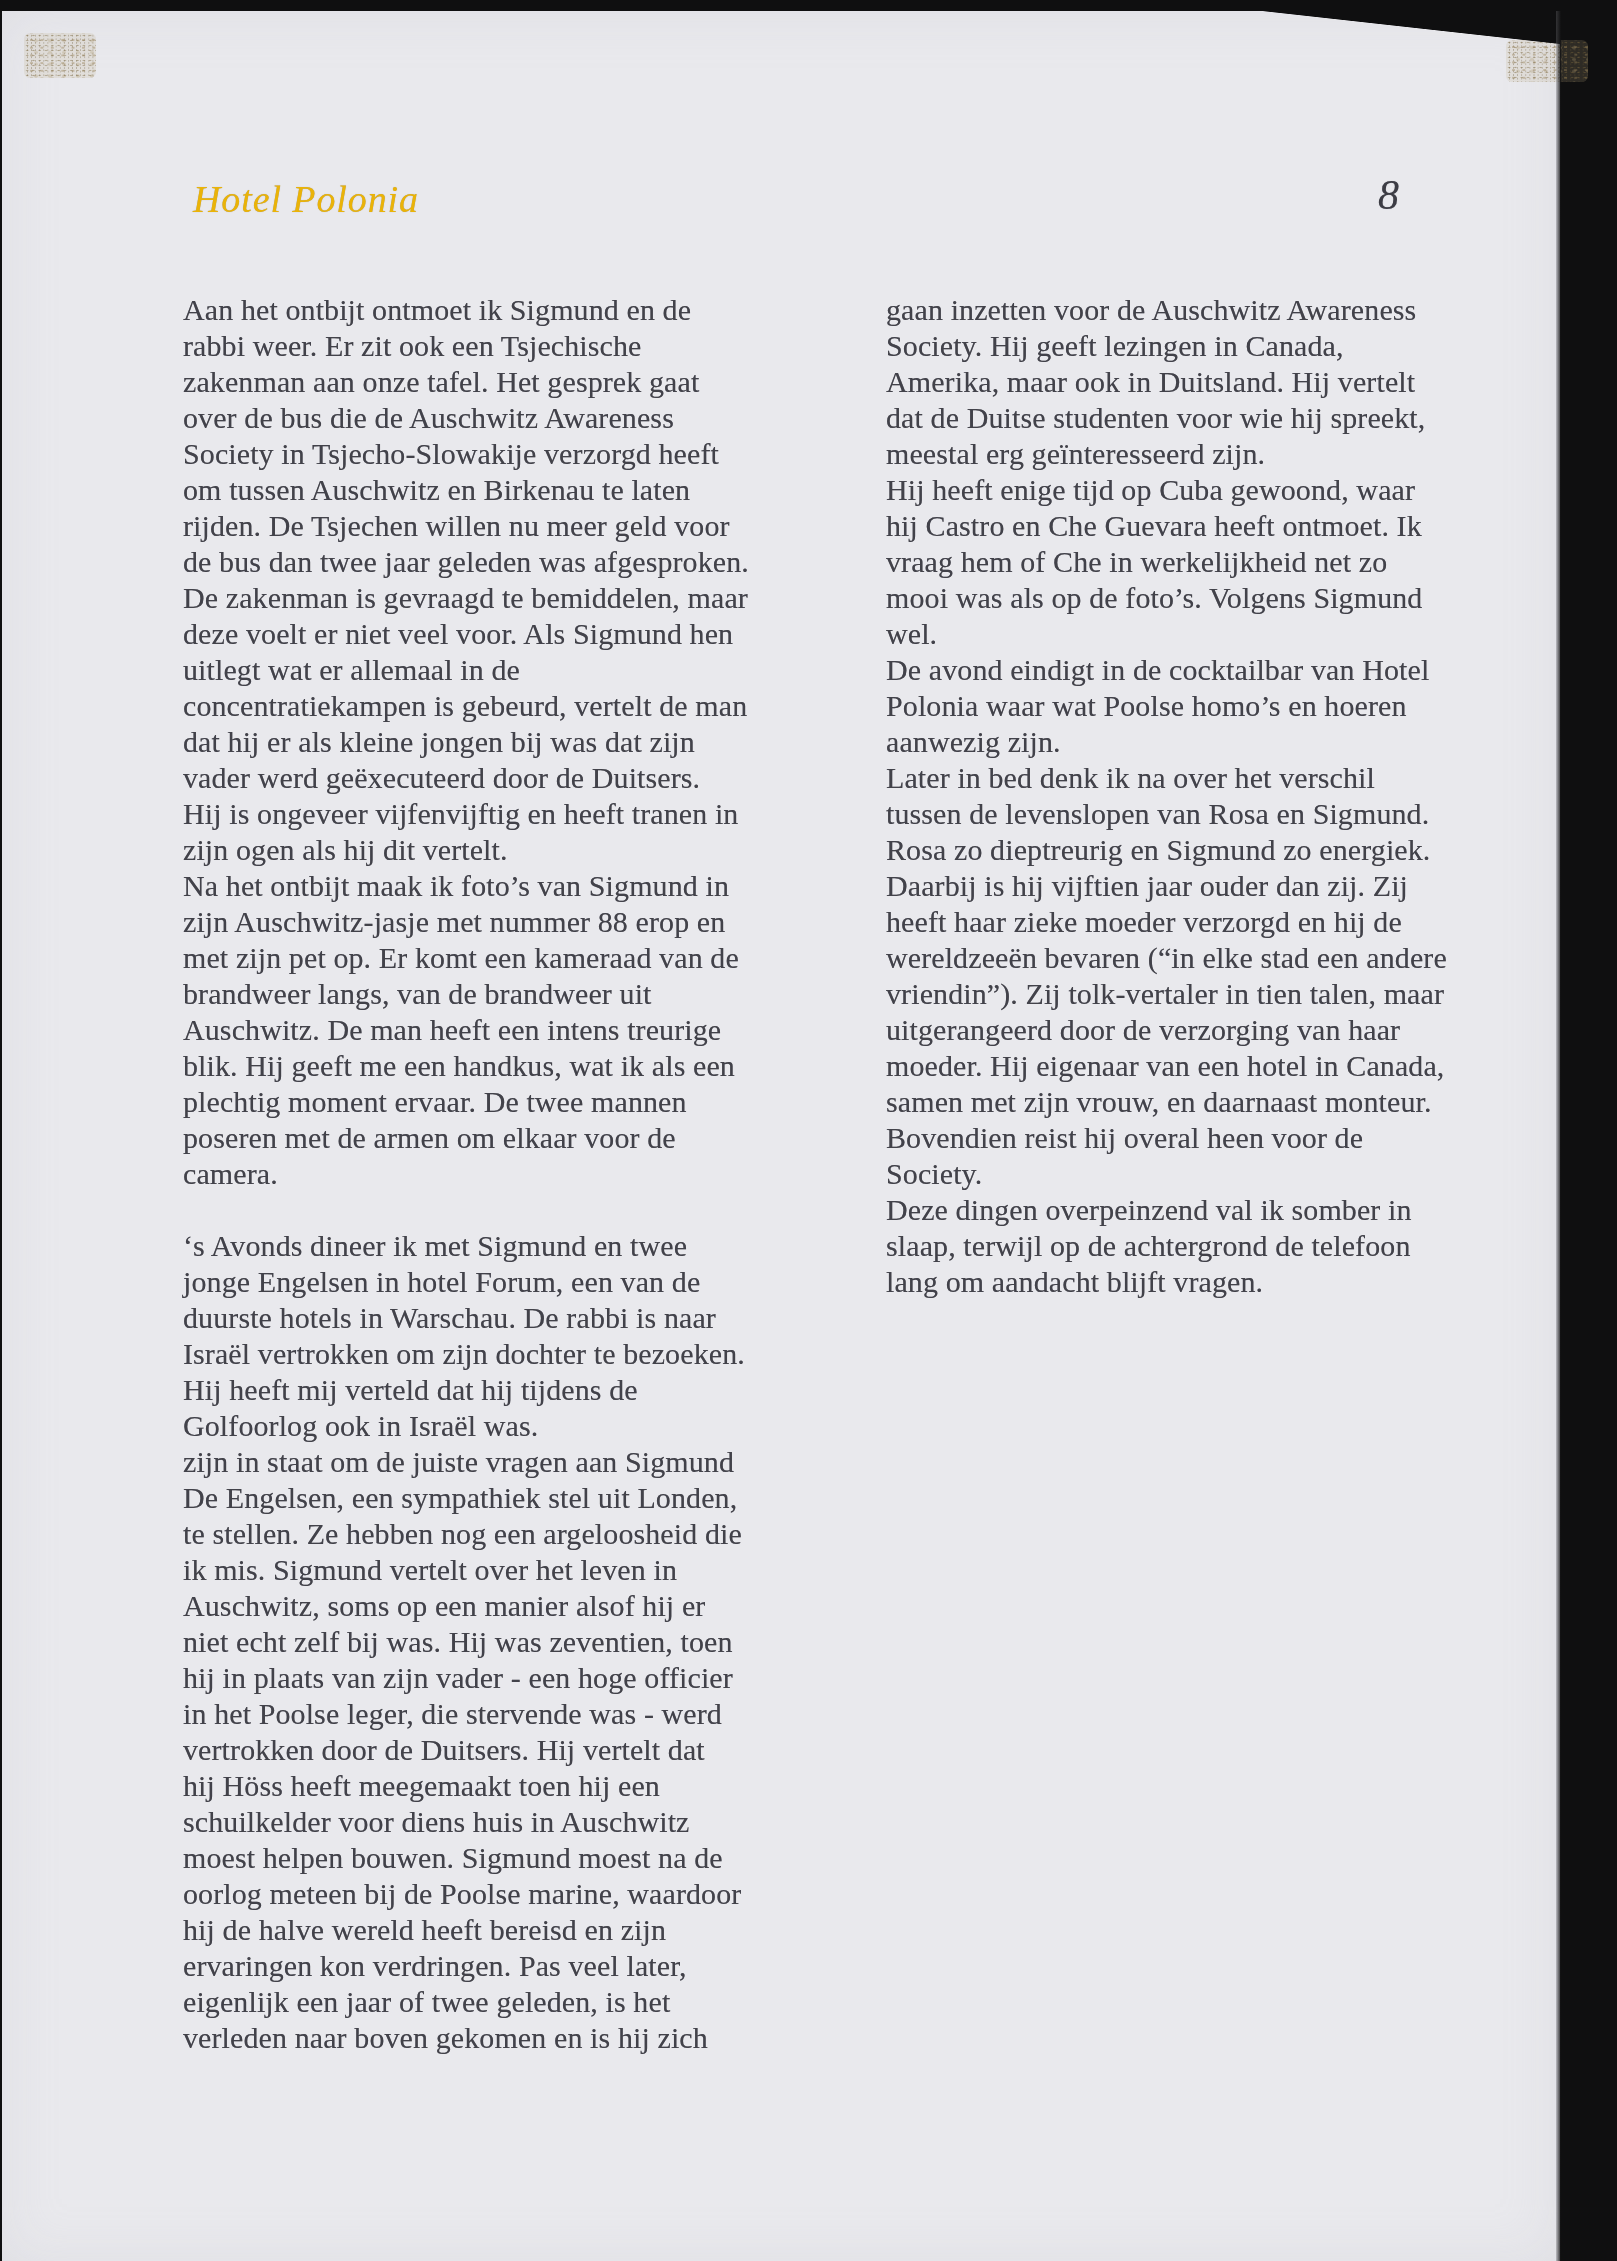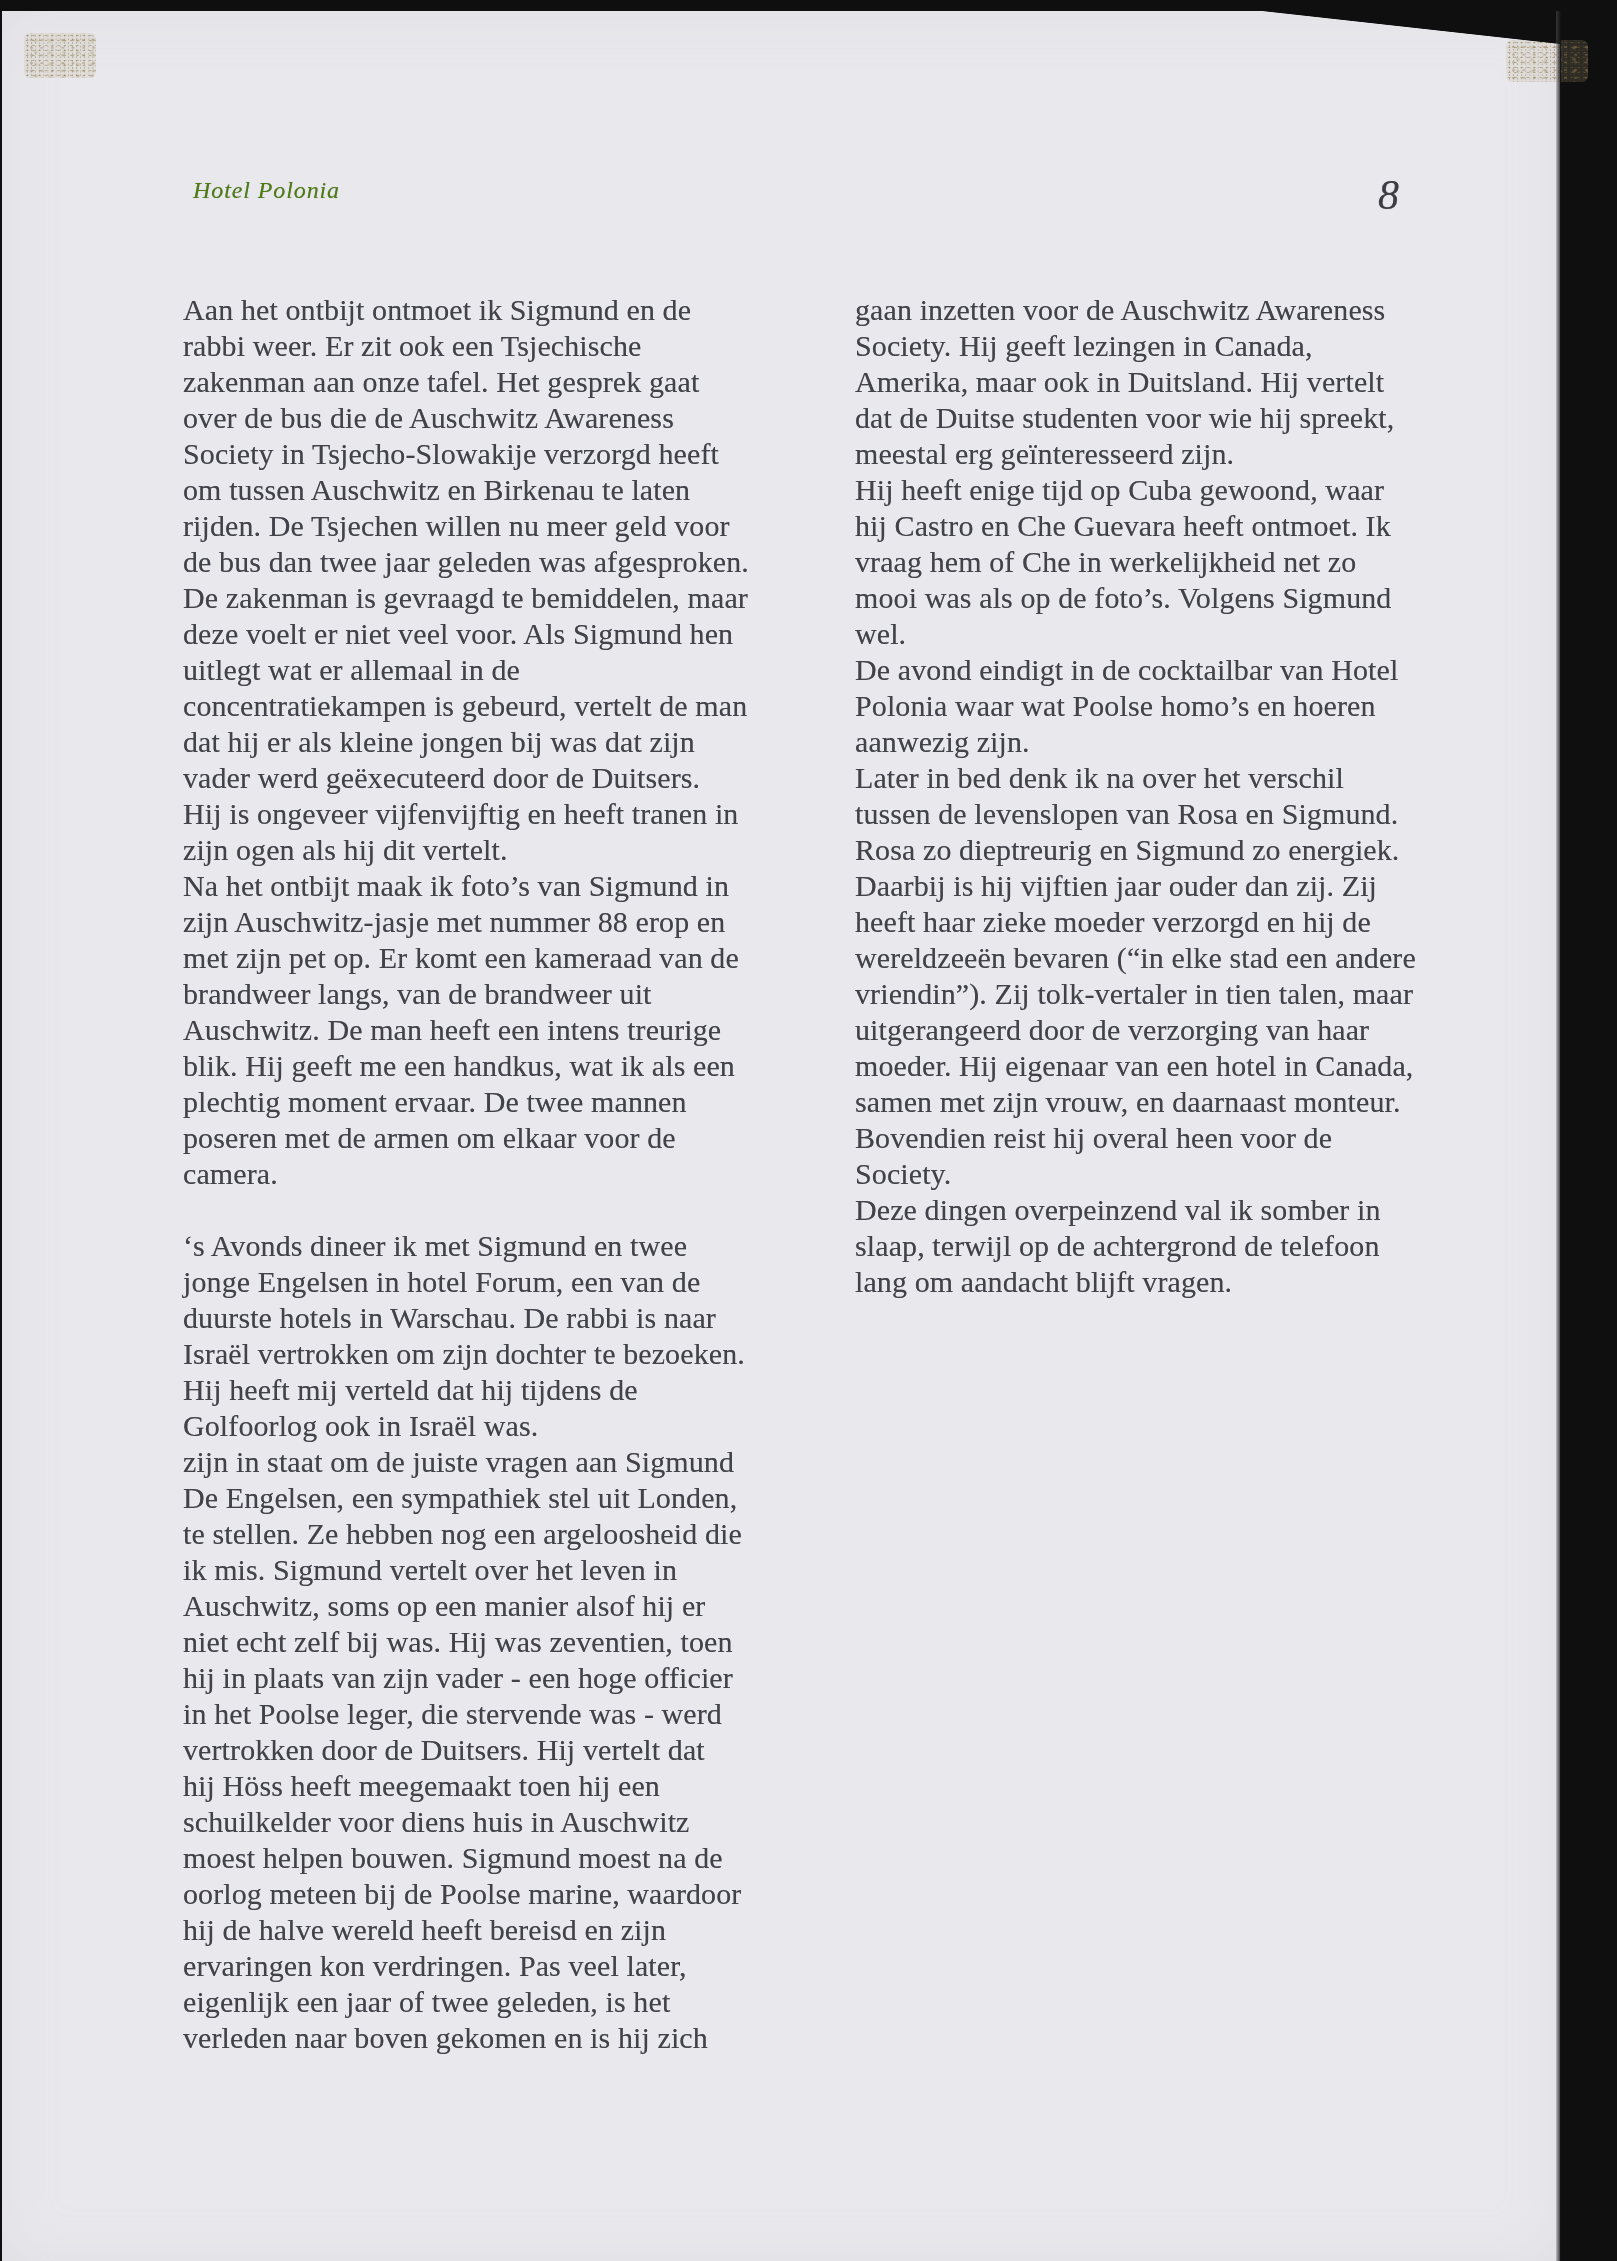--- a/index.html
+++ b/index.html
@@ -45,23 +45,23 @@
     background-position:0 0, 2.3px 3.2px, 1.4px 0.9px, 5px 1.8px;
   }
   .smudge-left{left:22px;top:22px;width:72px;height:45px;}
   .smudge-right{left:1504px;top:29px;width:82px;height:42px;}
 
   
   .page-title{
     position:absolute;
     left:193px;top:177px;
     font-style:italic;
-    font-size:24px;
+    font-size:38px;
     letter-spacing:0.9px;
-    color:#4d7c0f;
+    color:#eab308;
     text-shadow:0 0 0.7px rgba(60,60,70,0.45);
     white-space:nowrap;
   }
   .page-number{
     position:absolute;
     left:1378px;top:171px;
     font-style:italic;
     font-size:42px;
     color:#3c3c44;
     text-shadow:0 0 0.7px rgba(60,60,70,0.45);
@@ -69,21 +69,21 @@
 
   
   .col{
     position:absolute;
     top:292px;
     width:642px;
     color:#42424a;
     text-shadow:0 0 0.5px rgba(66,66,76,0.50);
   }
   .col-left{left:183px;}
-  .col-right{left:855px;}
+  .col-right{left:886px;}
   .text-line{
     height:36px;
     line-height:36px;
     font-size:30px;
     white-space:nowrap;
     letter-spacing:0.1px;
   }
   .text-line.blank{height:36px;}
 </style>
 </head>

